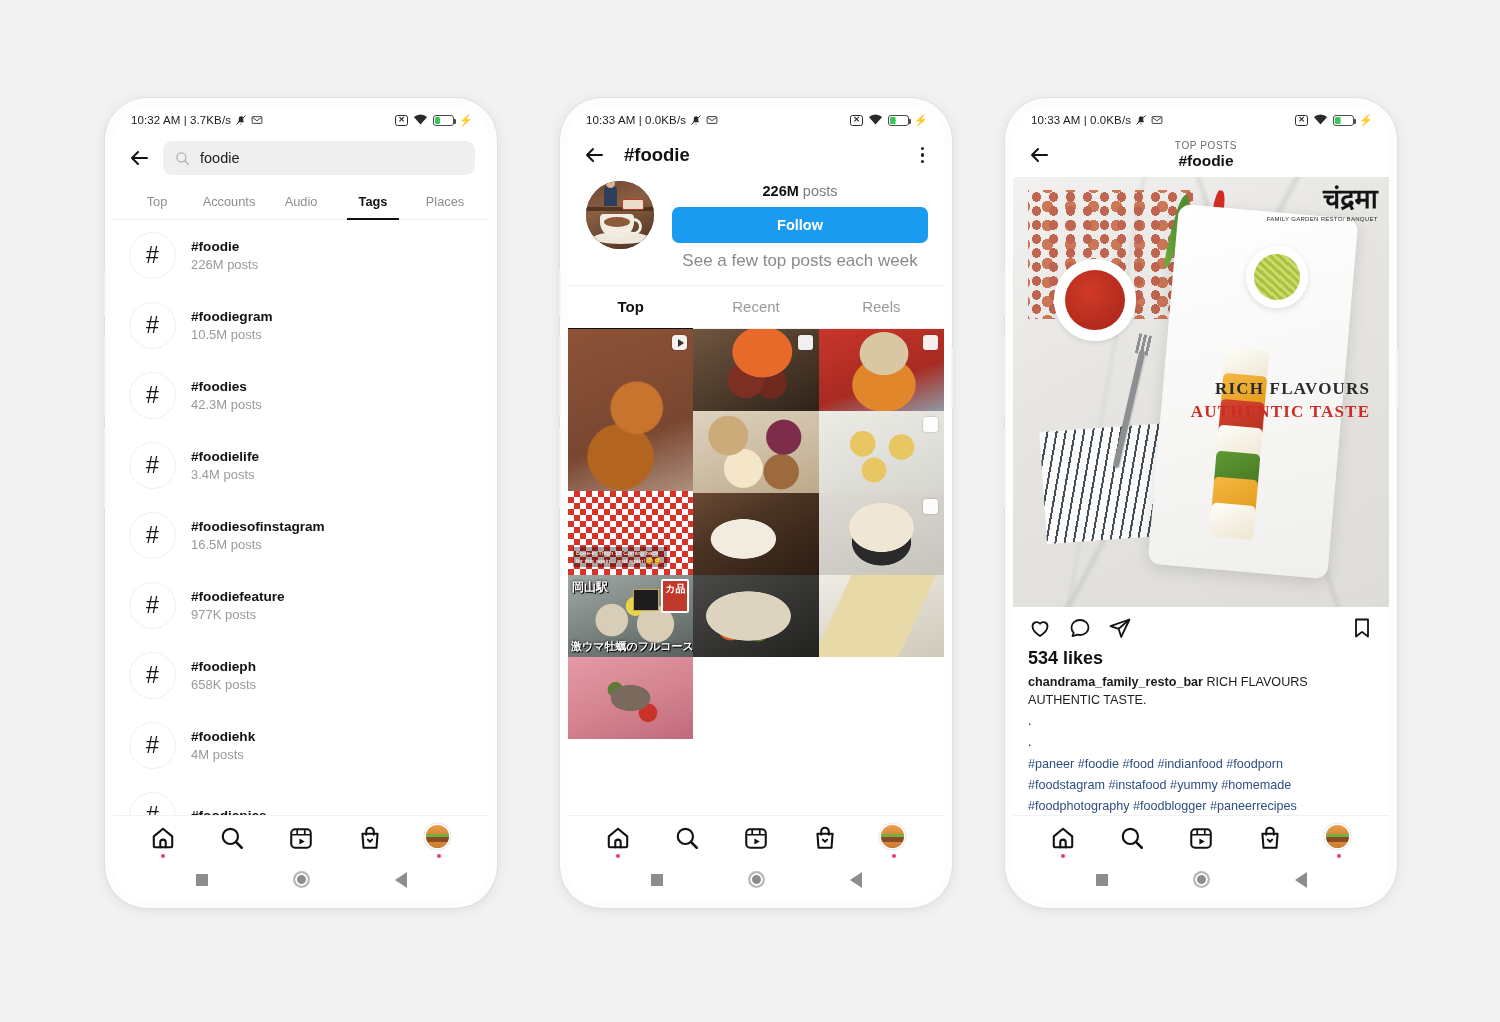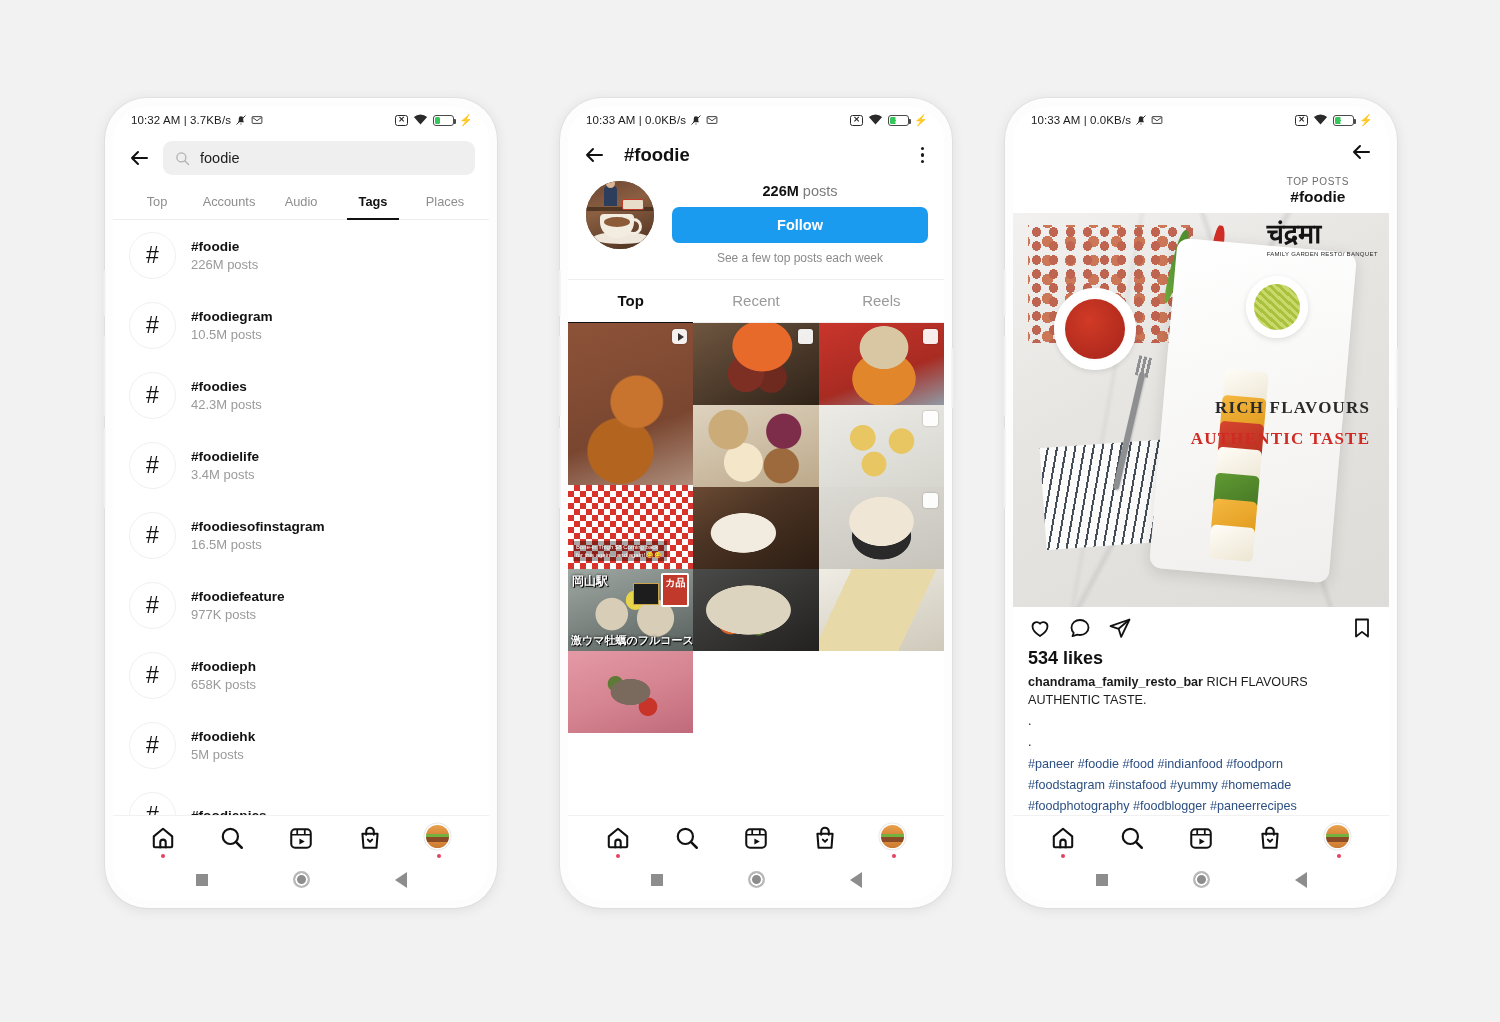--- a/index.html
+++ b/index.html
@@ -147,21 +147,21 @@
   .avatar .saucer { position:absolute; left:10%; bottom:8%; width:56px; height:12px; background:#efe7db; border-radius:50%;}
 
   .profright { flex: 1; display: flex; flex-direction: column; align-items: center; gap: 8px; padding-top: 2px; }
   .postcount { font-size: 14.5px; color: #7b7b7b; }
   .postcount b { color: #111; }
   .followbtn {
     width: 100%; height: 36px; background: #1a9bf0; border: none; border-radius: 7px;
     color: #fff; font-size: 14.5px; font-weight: bold; cursor: pointer;
     font-family: "Liberation Sans", sans-serif;
   }
-  .subnote { font-size: 12px; color: #8a8a8a; }
+  .subnote { font-size: 17px; color: #8a8a8a; }
 
   .tabs2 { display: flex; border-bottom: 1px solid #ededed; }
   .tab2 {
     flex: 1; text-align: center; font-size: 15px; color: #9a9a9a;
     padding: 12px 0 13px; position: relative; cursor: pointer;
   }
   .tab2.active { color: #111; font-weight: bold; }
   .tab2.active:after {
     content: ""; position: absolute; left: 0; right: 0; bottom: -1px; height: 1.5px; background: #111;
   }
@@ -244,21 +244,21 @@
       linear-gradient(115deg, transparent 0 20%, #e8d9a8 20% 72%, transparent 72%),
       radial-gradient(ellipse at 48% 72%, #d8a08a 0 18%, transparent 19%),
       linear-gradient(160deg,#efece4,#cfc9bb); }
   .f-beef { background:
       radial-gradient(ellipse at 50% 50%, #7a6a5e 0 22%, transparent 23%),
       radial-gradient(circle at 64% 68%, #c9342a 0 9%, transparent 10%),
       radial-gradient(circle at 38% 40%, #5f7a36 0 8%, transparent 9%),
       linear-gradient(160deg,#e49aa6 0%,#d4828f 55%,#c06a7c 100%); }
 
   
-  .hdr3 { padding: 7px 16px 7px 14px; align-items: flex-end; flex-direction: column; }
+  .hdr3 { padding: 7px 16px 7px 14px; align-items: center; }
   .hdr3 .titlewrap { flex: 1; text-align: center; margin-right: 24px; }
   .toplabel { font-size: 10px; color: #6b6b6b; letter-spacing: .6px; }
   .tophash { font-size: 15.5px; font-weight: bold; color: #111; margin-top: 1px; }
 
   .postimg { position: relative; width: 100%; height: 462px; overflow: hidden;
     background: linear-gradient(150deg,#f2f1ef 0%,#e6e5e2 40%,#dedcd8 100%); }
   .marble:before { content:""; position:absolute; inset:0;
     background:
       linear-gradient(118deg, transparent 46%, rgba(180,180,180,.35) 47%, transparent 48%),
       linear-gradient(72deg, transparent 62%, rgba(170,170,170,.25) 63%, transparent 64%),
@@ -299,22 +299,22 @@
     transform: rotate(5deg); }
   .cube { position:absolute; width:44px; height:34px; border-radius:5px; left:16px; }
   .cube.w { background: linear-gradient(150deg,#fffdf7,#ece5d2); }
   .cube.y { background: linear-gradient(150deg,#f5b841,#e09a1c); }
   .cube.r { background: linear-gradient(150deg,#d6452f,#b5301f); }
   .cube.g { background: linear-gradient(150deg,#5f9a33,#467624); }
   .tagline { position:absolute; right:5%; top:47%; text-align:right; }
   .tl1 { font-size: 17px; font-weight: bold; color:#2a2a2a; letter-spacing:1.2px;
          font-family:"Liberation Serif", serif; }
   .tl2 { font-size: 17px; font-weight: bold; color:#cf2b24; letter-spacing:1.2px;
-         font-family:"Liberation Serif", serif; margin-top:11px; }
-  .logo { position:absolute; right:3%; top:2%; text-align:left; }
+         font-family:"Liberation Serif", serif; margin-top:3px; }
+  .logo { position:absolute; right:3%; top:2%; text-align:right; }
   .logo .dev { font-size:27px; font-weight:bold; color:#141414; line-height:1;
     font-family:"Liberation Serif", serif; }
   .logo .sub { font-size:6px; color:#2a2a2a; letter-spacing:.3px; margin-top:3px; line-height:1.25; }
   .addr { position:absolute; left:0; right:0; bottom:14px; text-align:center; }
   .addr .l { font-size:7.4px; font-weight:bold; color:#1e1e1e; letter-spacing:.25px; line-height:1.45; }
   .socials { display:flex; gap:3px; justify-content:center; margin-top:4px; }
   .socials i { width:11px; height:11px; border-radius:2px; display:inline-block; }
   .s-fb { background:#1877f2; }
   .s-ig { background: linear-gradient(45deg,#f09433,#dc2743,#bc1888); }
   .s-zo { background:#cb202d; }
@@ -477,21 +477,21 @@
           <div class="hashcircle">#</div>
           <div class="tagtext">
             <div class="tagname">#foodieph</div>
             <div class="tagcount">658K posts</div>
           </div>
         </div>
         <div class="tagrow">
           <div class="hashcircle">#</div>
           <div class="tagtext">
             <div class="tagname">#foodiehk</div>
-            <div class="tagcount">5M posts</div>
+            <div class="tagcount">4M posts</div>
           </div>
         </div>
         <div class="tagrow">
           <div class="hashcircle">#</div>
           <div class="tagtext">
             <div class="tagname">#foodiepics</div>
           </div>
         </div>
       </div>
 

